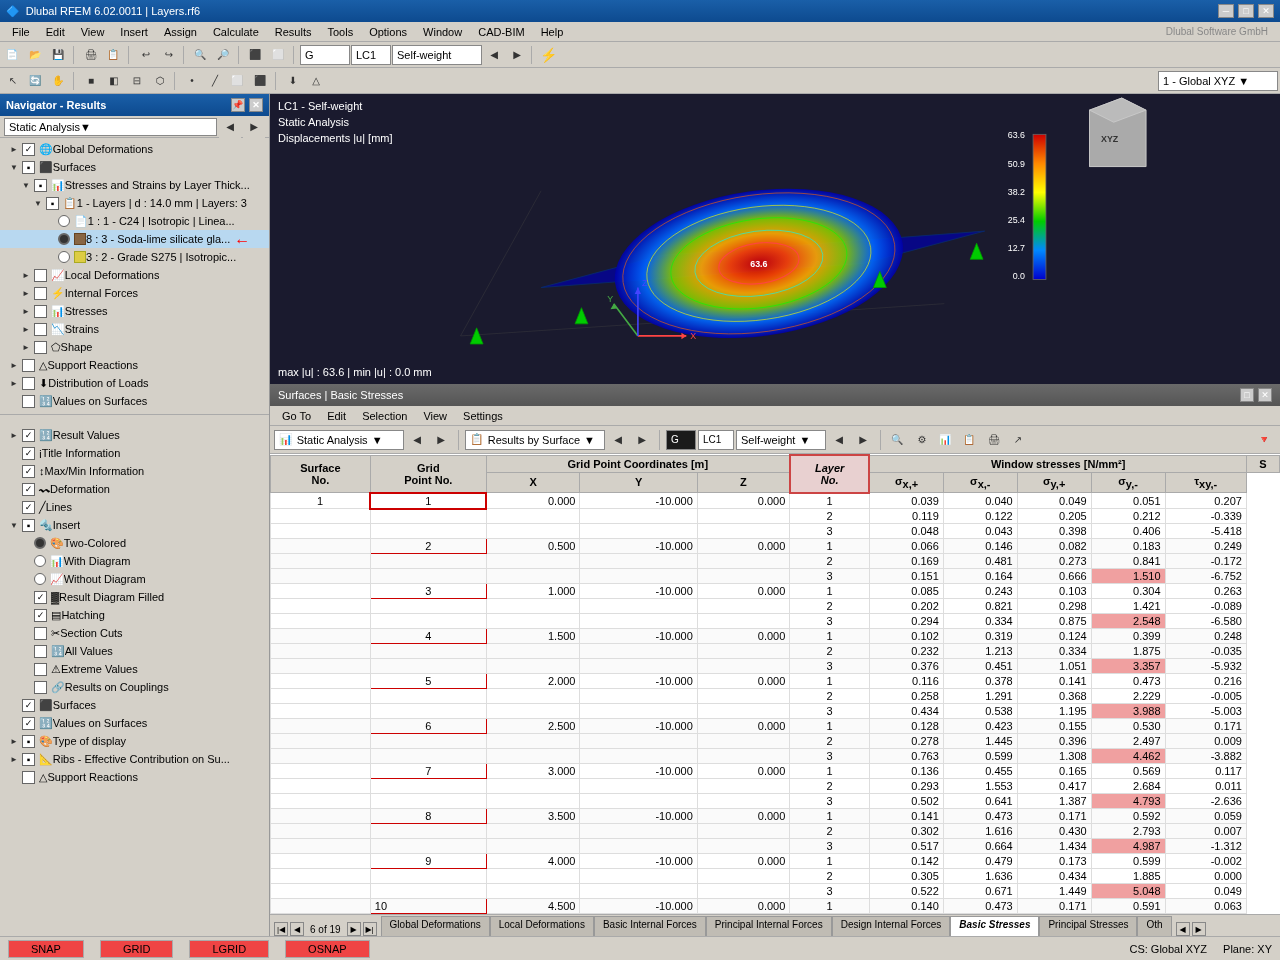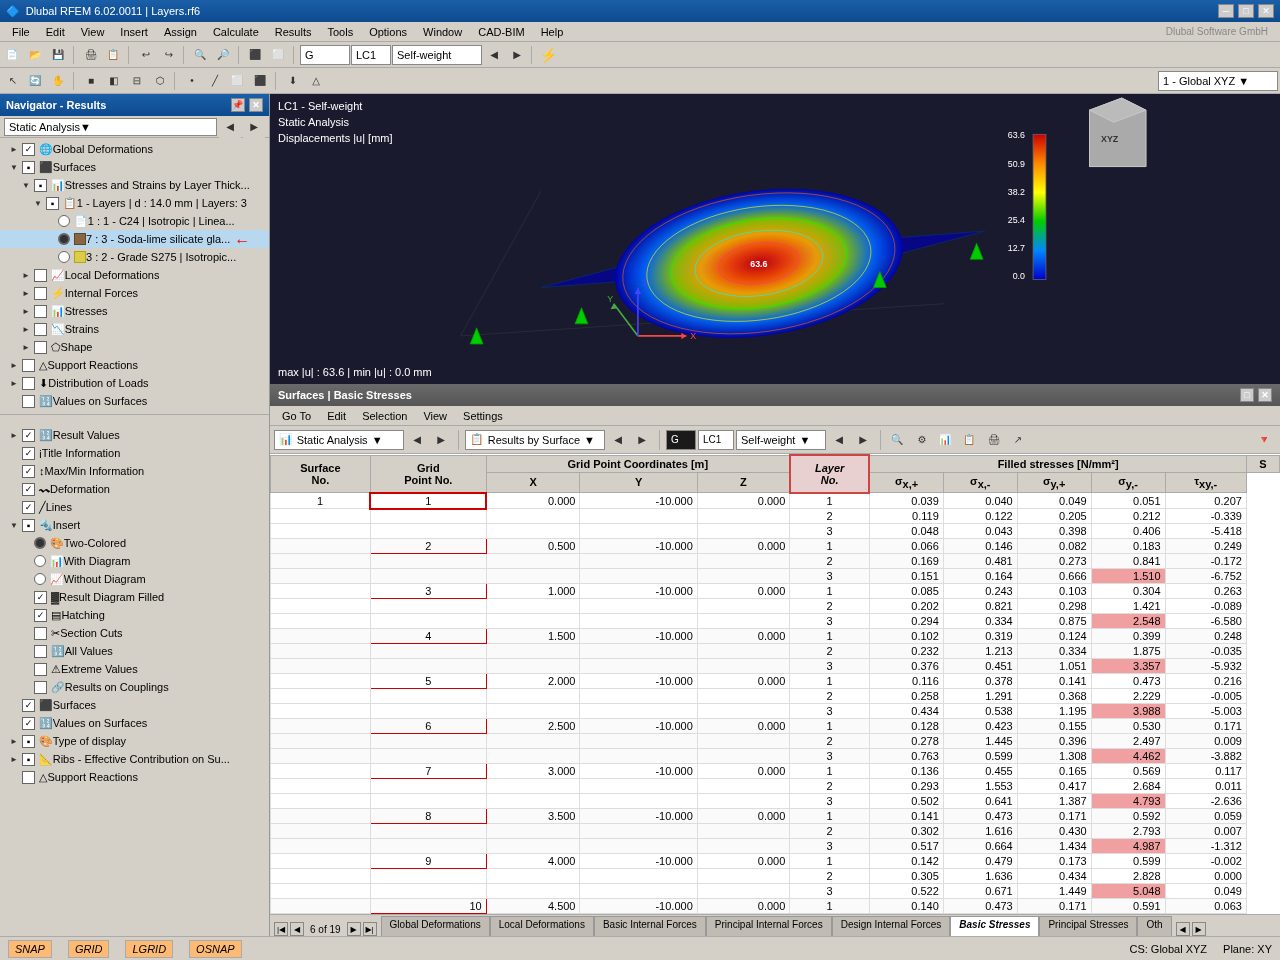--- a/index.html
+++ b/index.html
@@ -138,21 +138,21 @@
       background: white;
       display: flex;
       flex-direction: column;
     }
 
     .panel-title-bar {
       height: 22px;
       background: linear-gradient(to bottom, #6a6a6a, #555);
       color: white;
       display: flex; align-items: center; justify-content: space-between;
-      padding: 8px 8px; font-size: 11px; font-weight: bold;
+      padding: 8px 8px; font-size: 11px; font-weight: normal;
     }
     .panel-title-right { display: flex; gap: 4px; }
     .panel-title-btn { width: 14px; height: 14px; background: #ccc; border: 1px solid #888; font-size: 9px; display: flex; align-items: center; justify-content: center; cursor: pointer; }
 
     .panel-menu {
       height: 20px;
       background: #d4d0c8;
       display: flex; align-items: center;
       padding: 0 4px;
       border-bottom: 1px solid #aaa;
@@ -223,21 +223,21 @@
     .page-info { font-size: 10px; padding: 0 4px; }
 
     
     .status-bar {
       height: 24px;
       background: #d4d0c8;
       border-top: 1px solid #aaa;
       display: flex; align-items: center;
       padding: 0 8px; gap: 16px; font-size: 11px;
     }
-    .status-item { padding: 2px 6px; border: 1px solid #aaa; background: #fdba74; cursor: pointer; font-style: italic; }
+    .status-item { padding: 2px 22px; border: 1px solid #aaa; background: #ef4444; cursor: pointer; }
     .status-right { margin-left: auto; display: flex; gap: 16px; }
 
     
     .indent1 { padding-left: 8px; }
     .indent2 { padding-left: 20px; }
     .indent3 { padding-left: 32px; }
     .indent4 { padding-left: 44px; }
   </style>
 </head>
 <body>
@@ -370,21 +370,21 @@
         <div class="tree-expander" style="visibility:hidden;">►</div>
         <div class="tree-radio"></div>
         <span style="margin-left:2px;">📄</span>
         <span class="tree-label">1 : 1 - C24 | Isotropic | Linea...</span>
       </div>
 
       <div class="tree-item indent4 selected">
         <div class="tree-expander" style="visibility:hidden;">►</div>
         <div class="tree-radio checked"></div>
         <span style="margin-left:2px; background:#886644; width:12px; height:12px; display:inline-block; border:1px solid #664422;"></span>
-        <span class="tree-label">7 : 3 - Soda-lime silicate gla...</span>
+        <span class="tree-label">8 : 3 - Soda-lime silicate gla...</span>
         <span style="color:red; font-size:16px; margin-left:4px;">←</span>
       </div>
 
       <div class="tree-item indent4">
         <div class="tree-expander" style="visibility:hidden;">►</div>
         <div class="tree-radio"></div>
         <span style="margin-left:2px; background:#ddcc44; width:12px; height:12px; display:inline-block; border:1px solid #aaaa22;"></span>
         <span class="tree-label">3 : 2 - Grade S275 | Isotropic...</span>
       </div>
 
@@ -725,21 +725,21 @@
       </div>
 
       <div class="data-table-container">
         <table class="data-table">
           <thead>
             <tr>
               <th rowspan="2">Surface<br>No.</th>
               <th rowspan="2">Grid<br>Point No.</th>
               <th colspan="3">Grid Point Coordinates [m]</th>
               <th rowspan="2" class="layer-col-header">Layer<br>No.</th>
-              <th colspan="5">Filled stresses [N/mm²]</th>
+              <th colspan="5">Window stresses [N/mm²]</th>
               <th>S</th>
             </tr>
             <tr>
               <th>X</th>
               <th>Y</th>
               <th>Z</th>
               <th>σ<sub>x,+</sub></th>
               <th>σ<sub>x,-</sub></th>
               <th>σ<sub>y,+</sub></th>
               <th>σ<sub>y,-</sub></th>
@@ -1075,39 +1075,39 @@
               <tr>
                 <td style="text-align: center;"></td>
                 <td style="text-align: center;"></td>
                 <td></td>
                 <td></td>
                 <td></td>
                 <td style="text-align: center;">2</td>
                 <td>0.305</td>
                 <td>1.636</td>
                 <td>0.434</td>
-                <td>2.828</td>
+                <td>1.885</td>
                 <td>0.000</td>
               </tr>
               <tr>
                 <td style="text-align: center;"></td>
                 <td style="text-align: center;"></td>
                 <td></td>
                 <td></td>
                 <td></td>
                 <td style="text-align: center;">3</td>
                 <td>0.522</td>
                 <td>0.671</td>
                 <td>1.449</td>
                 <td style="background: rgb(240, 160, 160);">5.048</td>
                 <td>0.049</td>
               </tr>
               <tr style="background: rgb(250, 250, 250);">
                 <td style="text-align: center;"></td>
-                <td style="text-align: right; border: 1px solid rgb(204, 0, 0);">10</td>
+                <td style="text-align: left; border: 1px solid rgb(204, 0, 0);">10</td>
                 <td>4.500</td>
                 <td>-10.000</td>
                 <td>0.000</td>
                 <td style="text-align: center;">1</td>
                 <td>0.140</td>
                 <td>0.473</td>
                 <td>0.171</td>
                 <td>0.591</td>
                 <td>0.063</td>
               </tr>

